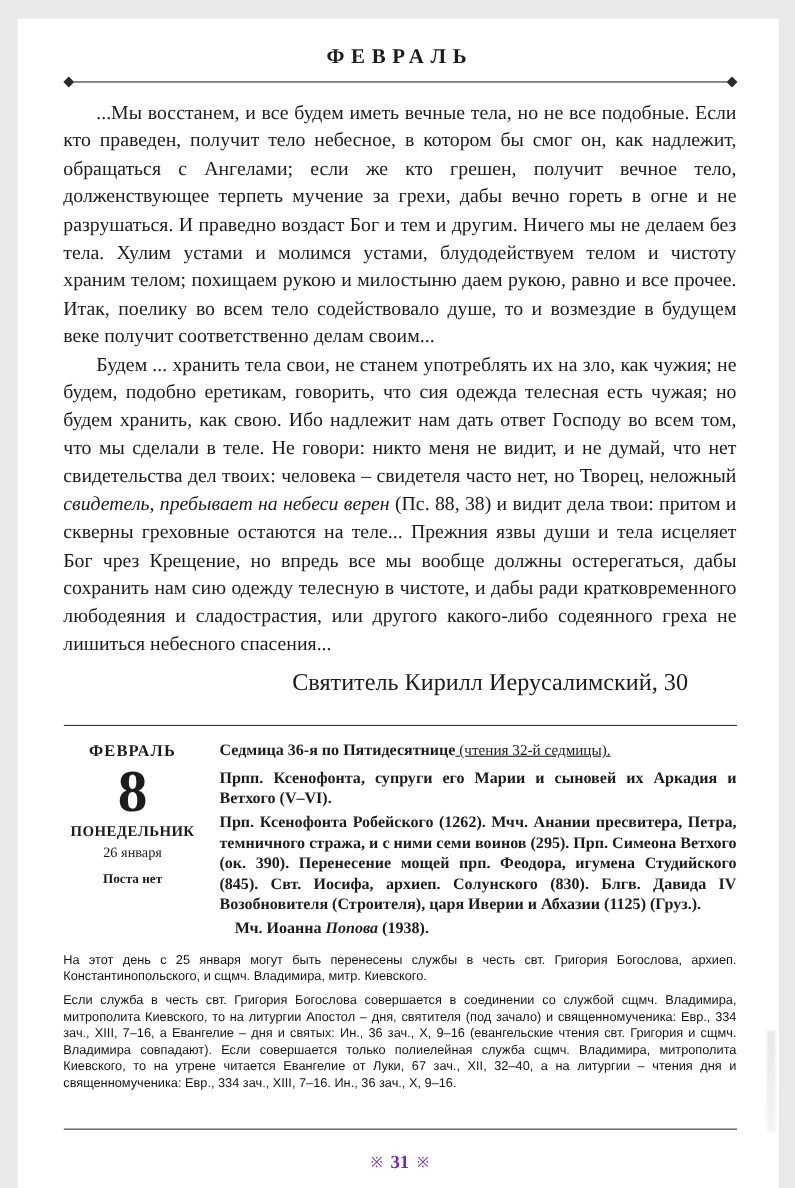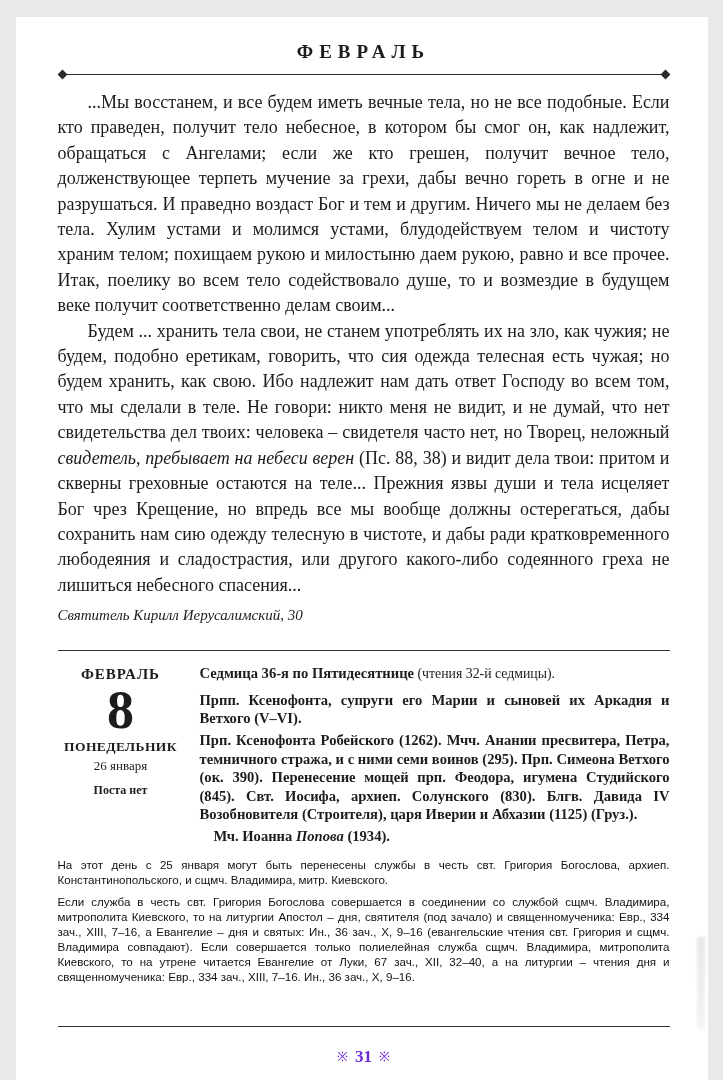--- a/index.html
+++ b/index.html
@@ -32,39 +32,39 @@
     font-size:16.5px; margin-top:17px;
   }
   .body-par {
     font-size:18px; line-height:25.4px;
     text-align:justify; text-indent:30px;
     color:#1b1b1b;
   }
   .body-par.first { margin-top:12px; }
   .body-par em { font-style:italic; }
   .attribution {
-    text-align:left; font-style:italic;
-    font-size:15px; margin-top:9px; padding-right:44px;
+    text-align:right; 
+    font-size:22px; margin-top:9px; padding-right:44px;
   }
 
   .section-rule { border:none; border-top:1.3px solid #333; margin:26px 0 0; }
 
   
   .calendar { display:flex; margin-top:13px; }
   .date-col { width:126px; flex:none; text-align:center; padding-top:2px; }
   .cal-month { font-weight:bold; font-size:15px; letter-spacing:1px; }
   .cal-day { font-size:54px; font-weight:bold; line-height:54px; }
   .cal-weekday { font-weight:bold; font-size:13.5px; letter-spacing:0.4px; margin-top:2px; }
   .cal-oldstyle { font-size:13px; margin-top:3px; }
   .cal-fast { font-weight:bold; font-size:12px; margin-top:9px; }
 
   .saints-col { flex:1; padding-left:16px; font-size:14.6px; line-height:18.6px; }
   .week-line { text-align:justify; margin-bottom:7px; }
   .week-line .week-bold { font-weight:bold; }
-  .week-line .week-note { font-weight:normal; font-size:13.8px; }
+  .week-line .week-note { font-weight:normal; font-size:13.8px;text-decoration:underline; }
   .saints-par { font-weight:bold; text-align:justify; margin-bottom:3px; }
   .martyr-line { font-weight:bold; text-indent:14px; }
   .martyr-line em { font-style:italic; }
 
   
   .notes {
     margin-top:10px;
     font-family:"Liberation Sans", sans-serif;
     font-size:11.6px; line-height:14.9px; color:#121212;
   }
@@ -109,21 +109,21 @@
       <div class="cal-month">ФЕВРАЛЬ</div>
       <div class="cal-day">8</div>
       <div class="cal-weekday">ПОНЕДЕЛЬНИК</div>
       <div class="cal-oldstyle">26 января</div>
       <div class="cal-fast">Поста нет</div>
     </div>
     <div class="saints-col">
       <p class="week-line"><span class="week-bold">Седмица 36-я по Пятидесятнице</span><span class="week-note"> (чтения 32-й седмицы).</span></p>
       <p class="saints-par">Прпп. Ксенофонта, супруги его Марии и сыновей их Аркадия и Ветхого (V–VI).</p>
       <p class="saints-par">Прп. Ксенофонта Робейского (1262). Мчч. Анании пресвитера, Петра, темничного стража, и с ними семи воинов (295). Прп. Симеона Ветхого (ок. 390). Перенесение мощей прп. Феодора, игумена Студийского (845). Свт. Иосифа, архиеп. Солунского (830). Блгв. Давида IV Возобновителя (Строителя), царя Иверии и Абхазии (1125) (Груз.).</p>
-      <p class="saints-par martyr-line"><span>Мч. Иоанна </span><em>Попова</em><span> (1934).</span></p>
+      <p class="saints-par martyr-line"><span>Мч. Иоанна </span><em>Попова</em><span> (1938).</span></p>
     </div>
   </section>
 
   <section class="notes">
     <p class="note">На этот день с 25 января могут быть перенесены службы в честь свт. Григория Богослова, архиеп. Константинопольского, и сщмч. Владимира, митр. Киевского.</p>
     <p class="note">Если служба в честь свт. Григория Богослова совершается в соединении со службой сщмч. Владимира, митрополита Киевского, то на литургии Апостол – дня, святителя (под зачало) и священномученика: Евр., 334 зач., XIII, 7–16, а Евангелие – дня и святых: Ин., 36 зач., X, 9–16 (евангельские чтения свт. Григория и сщмч. Владимира совпадают). Если совершается только полиелейная служба сщмч. Владимира, митрополита Киевского, то на утрене читается Евангелие от Луки, 67 зач., XII, 32–40, а на литургии – чтения дня и священномученика: Евр., 334 зач., XIII, 7–16. Ин., 36 зач., X, 9–16.</p>
   </section>
 
   <div class="footer">
     <hr class="bottom-rule">

